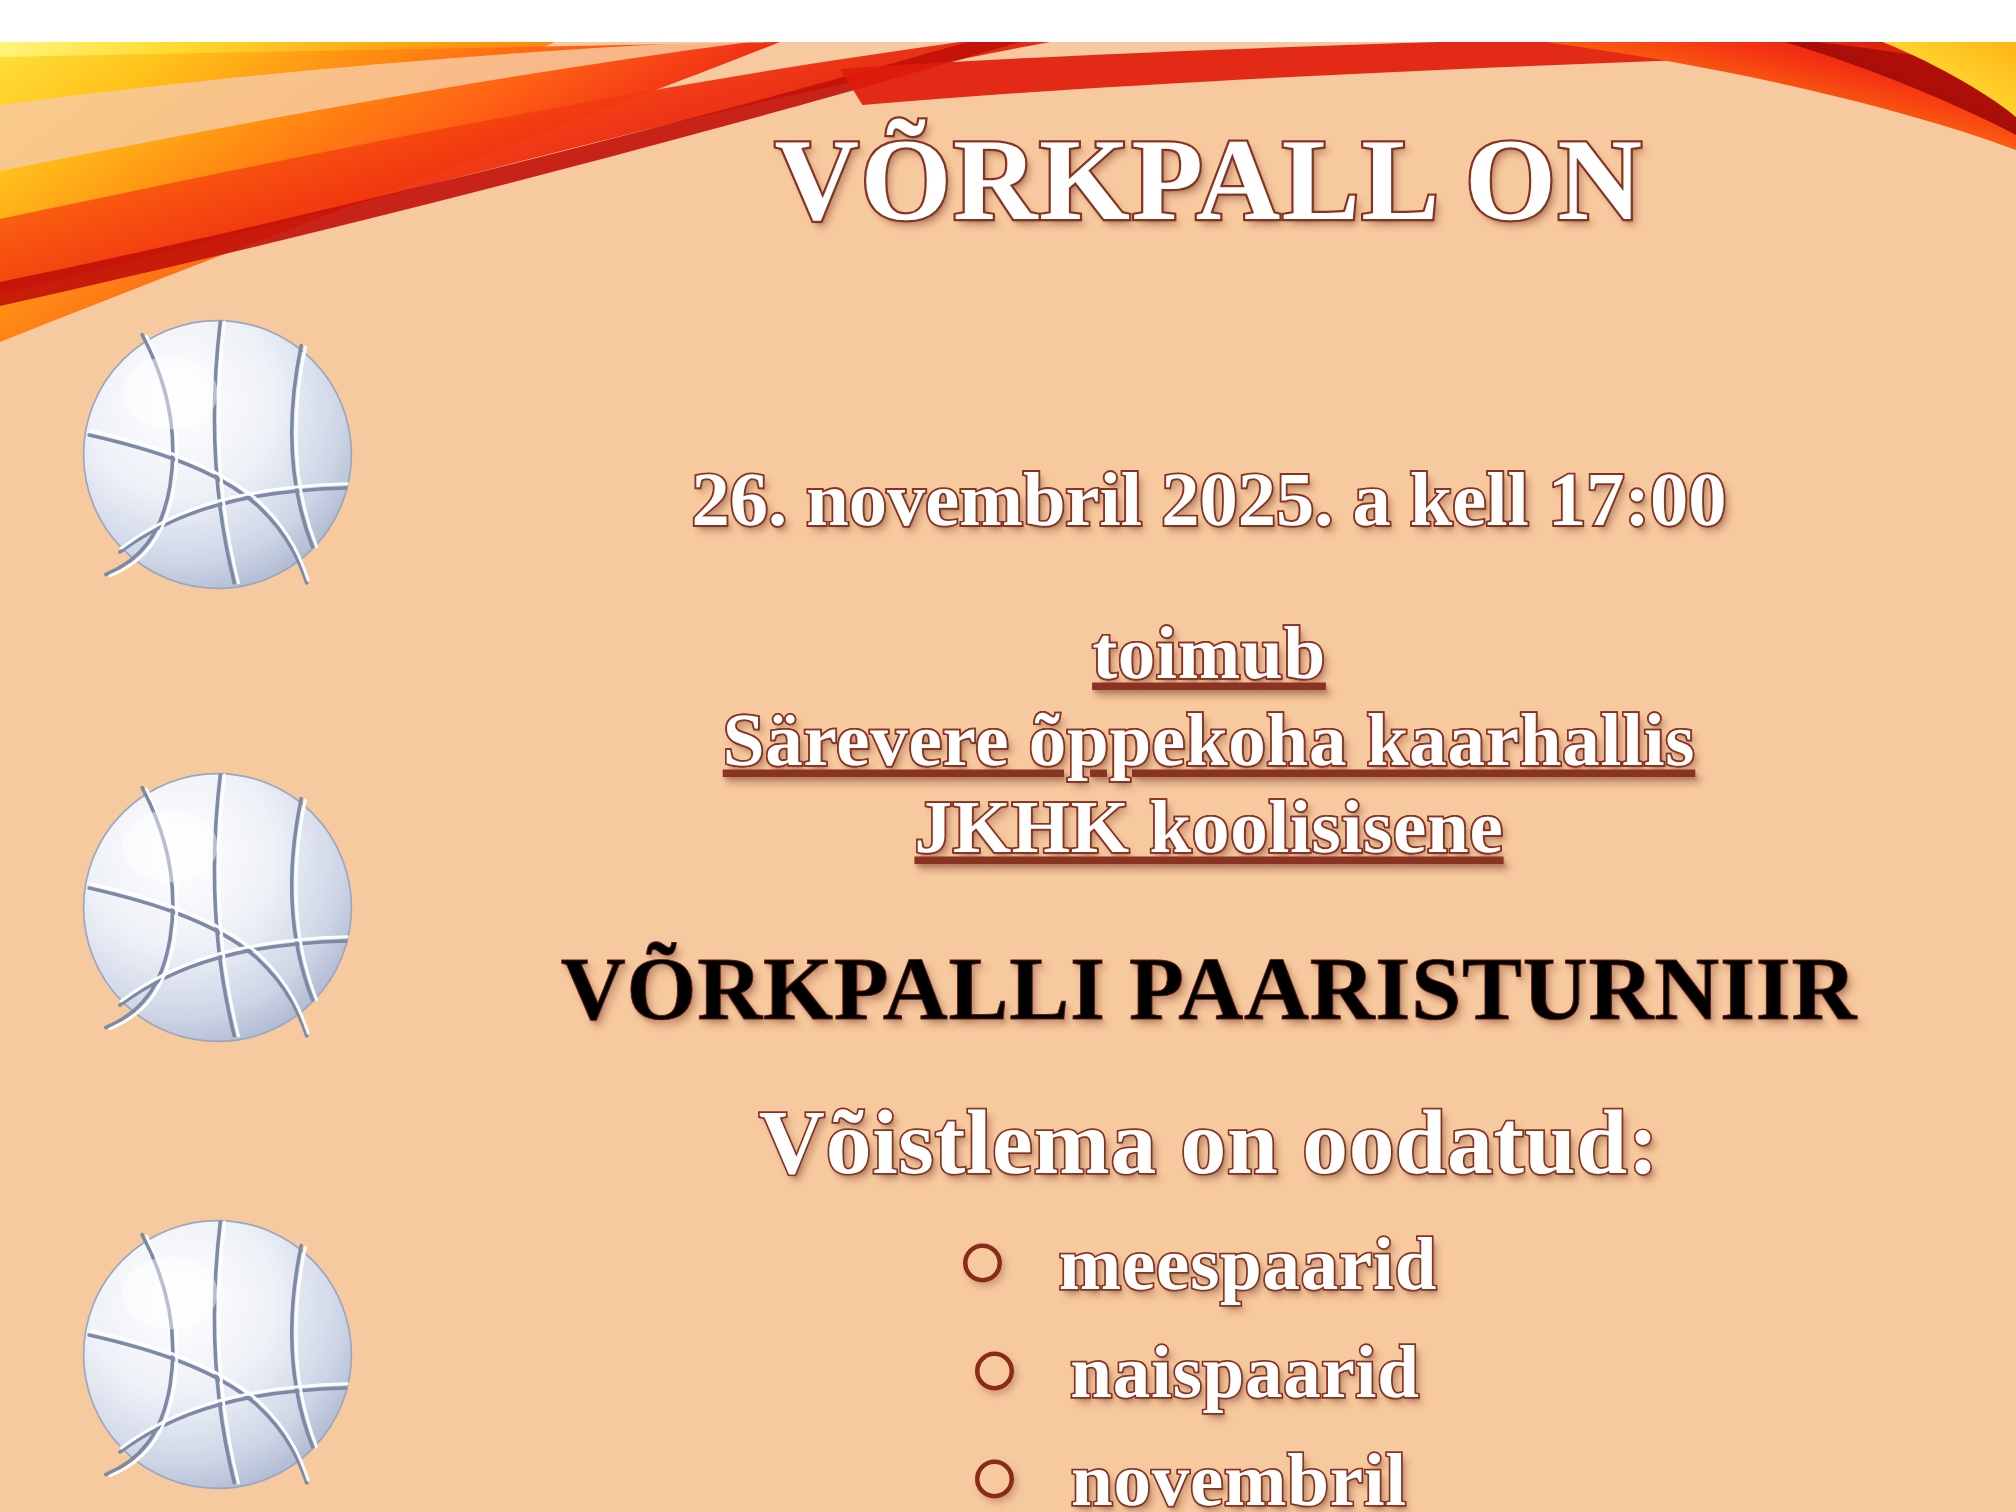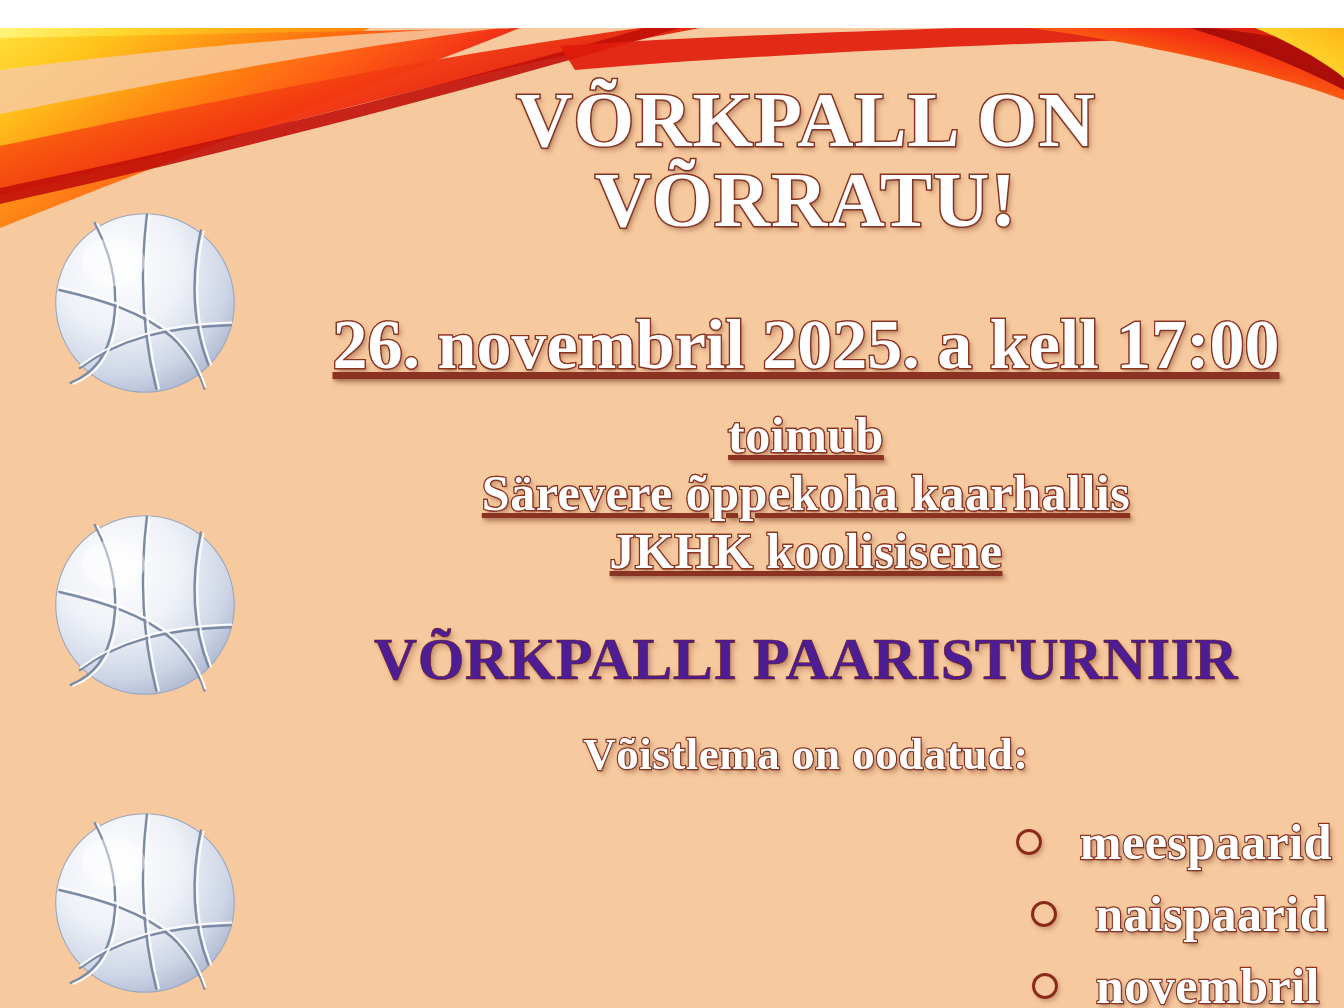--- a/index.html
+++ b/index.html
@@ -74,25 +74,24 @@
     font-size: 78px;
     -webkit-text-stroke-width: 3px;
     letter-spacing: 1px;
   }
 
   .date-line {
     position: absolute;
     left: 0;
     top: 277px;
     width: 100%;
-    font-size: 70px;
+    font-size: 51px;
     -webkit-text-stroke-width: 2.5px;
     letter-spacing: 0px;
     white-space: nowrap;
-    text-decoration: underline;
   }
 
   .venue-block {
     position: absolute;
     left: 0;
     top: 378px;
     width: 100%;
   }
   .venue-block .t-line {
     font-size: 50px;
@@ -103,49 +102,49 @@
 
   .tournament-line {
     position: absolute;
     left: 0;
     top: 597px;
     width: 100%;
     font-size: 60px;
     font-weight: 700;
     letter-spacing: 0.5px;
     white-space: nowrap;
-    color: #4c1d95;
+    color: #000000;
     -webkit-text-stroke: 0.6px #6b1a0f;
     text-shadow:
        3px 4px 5px rgba(150, 95, 70, 0.45),
        1px 2px 2px rgba(150, 95, 70, 0.30);
   }
 
   .invite-line {
     position: absolute;
     left: 0;
     top: 700px;
     width: 100%;
-    font-size: 45px;
+    font-size: 61px;
     -webkit-text-stroke-width: 2.3px;
   }
 
   .bullet-list {
     position: absolute;
     left: 0;
     top: 778px;
     width: 100%;
     list-style: none;
     margin: 0;
     padding: 0;
   }
   .bullet-item {
     display: flex;
     align-items: center;
-    justify-content: flex-end;
+    justify-content: center;
     height: 72px;
   }
   .bullet-marker {
     flex: 0 0 auto;
     width: 26px;
     height: 26px;
     border: 3px solid #8a2a18;
     border-radius: 50%;
     margin-right: 38px;
     box-sizing: border-box;
@@ -310,21 +309,20 @@
         <path d="M31,167 C71,137 121,123 193,121"></path>
       </g>
       <ellipse cx="66" cy="56" rx="34" ry="26" fill="#ffffff" opacity="0.45"></ellipse>
     </svg>
   </div>
 
   <div class="content">
 
     <div class="title-block">
       <span class="t-line outlined">VÕRKPALL ON</span>
-      <span class="t-line outlined">VÕRRATU!</span>
     </div>
 
     <div class="date-line outlined">26. novembril 2025. a kell 17:00</div>
 
     <div class="venue-block">
       <span class="t-line outlined">toimub</span>
       <span class="t-line outlined">Särevere õppekoha kaarhallis</span>
       <span class="t-line outlined">JKHK koolisisene</span>
     </div>
 

